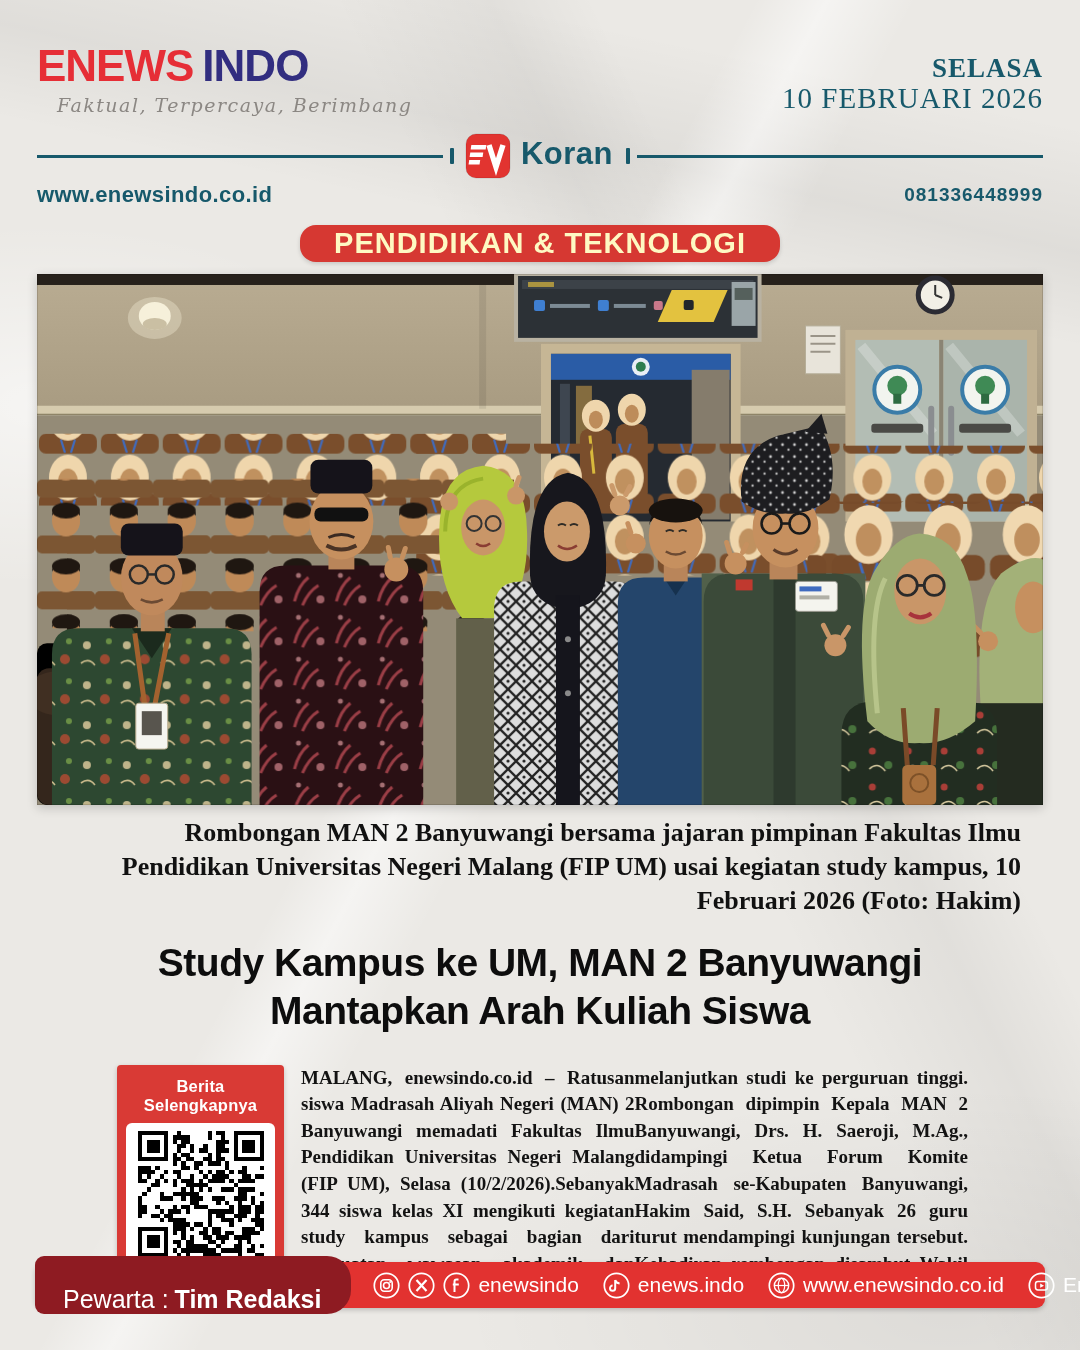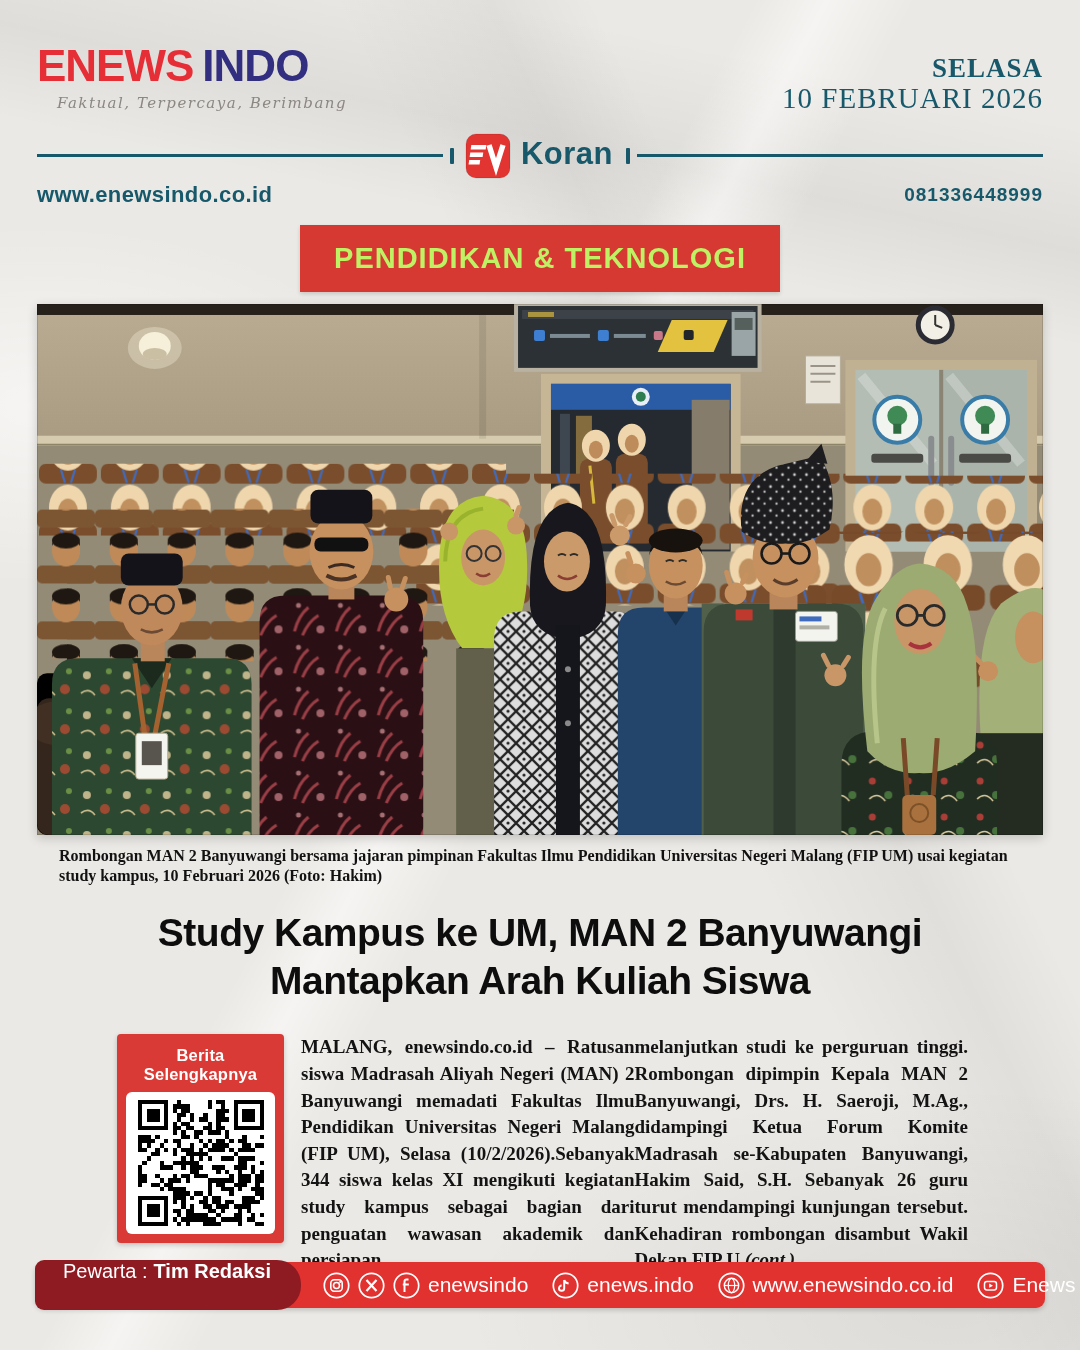--- a/index.html
+++ b/index.html
@@ -20,65 +20,65 @@
       linear-gradient(12deg, transparent 78%, rgba(0,0,0,.05) 84%, transparent 92%),
       #ebe9e5;
   }
   .page{padding:0 37px;position:relative}
 
   
   .masthead{display:flex;justify-content:space-between;align-items:flex-start;padding-top:44px}
   .brand .line1{font-size:44px;font-weight:800;letter-spacing:-1px;line-height:1}
   .brand .p1{color:var(--brand-red)}
   .brand .p2{color:var(--brand-blue);margin-left:9px}
-  .tagline{font-family:"DejaVu Serif",serif;font-style:italic;color:#8b8783;font-size:15px;letter-spacing:1.5px;margin:6px 0 0 20px}
+  .tagline{font-family:"DejaVu Serif",serif;font-style:italic;color:#8b8783;font-size:19px;letter-spacing:1.5px;margin:6px 0 0 20px}
   .datebox{text-align:right;color:var(--teal);font-family:"Liberation Serif",serif;margin-top:10px}
   .datebox .day{font-size:27px;font-weight:700;letter-spacing:1px;line-height:1.05}
   .datebox .full{font-size:29px;letter-spacing:1px;line-height:1.15}
 
   .divider-row{display:flex;align-items:center;margin-top:16px;height:48px}
   .dline{flex:1;height:3px;background:var(--teal)}
   .dcap{width:4px;height:16px;background:var(--teal);margin:0 7px;border-radius:1px}
   .ev-badge{width:46px;height:46px;margin:0 4px;flex:0 0 auto}
   .koran{color:var(--teal);font-size:31px;font-weight:800;letter-spacing:.5px;margin:0 6px 4px 6px}
 
   .subhead{display:flex;justify-content:space-between;align-items:center;margin-top:2px}
   .website{color:var(--teal);font-size:22px;font-weight:800;letter-spacing:.4px}
   .phone{color:var(--teal);font-size:19px;font-weight:800;letter-spacing:1px}
 
   
   .banner-wrap{display:flex;justify-content:center;margin-top:17px}
-  .banner{background:var(--banner-red);color:#bef264;font-weight:800;font-size:29px;letter-spacing:1px;
-          padding:17px 34px;border-radius:0;box-shadow:0 2px 4px rgba(0,0,0,.15)}
+  .banner{background:var(--banner-red);color:#fef9c3;font-weight:800;font-size:29px;letter-spacing:1px;
+          padding:2px 34px;border-radius:16px;box-shadow:0 2px 4px rgba(0,0,0,.15)}
 
   
   figure.photo{margin-top:12px}
   .photo svg{display:block;box-shadow:0 3px 10px rgba(0,0,0,.18)}
   figcaption{font-family:"Liberation Serif",serif;font-weight:700;color:#111;
-             font-size:16px;line-height:1.3;text-align:left;margin:11px 22px 0 22px}
+             font-size:26px;line-height:1.3;text-align:right;margin:11px 22px 0 22px}
 
   
   h1.headline{margin-top:22px;text-align:center;color:#0d0d0d;font-weight:800;
               font-size:39px;line-height:1.22;letter-spacing:-.5px}
 
   
   .article{display:flex;gap:17px;margin:30px 75px 0 80px;align-items:flex-start}
   .qr-box{flex:0 0 167px;background:var(--qr-red);border-radius:4px;padding:9px;box-shadow:0 2px 5px rgba(0,0,0,.2)}
   .qr-label{color:#fff;font-weight:700;font-size:16.5px;text-align:center;padding:3px 0 8px 0;letter-spacing:.2px}
   .qr-white{background:#fff;border-radius:6px;padding:8px;display:flex;justify-content:center}
   .cols{flex:1;display:flex;gap:0}
   .col{flex:1;font-family:"Liberation Serif",serif;font-weight:700;color:#131313;
        font-size:19px;line-height:26.6px;text-align:justify}
   .col .cont{font-style:italic}
 
   
   .footer-bar{position:absolute;left:35px;right:35px;bottom:42px;height:46px;background:var(--footer-red);
               border-radius:9px;display:flex;align-items:center;color:#fff;box-shadow:0 2px 5px rgba(0,0,0,.2)}
-  .reporter-pill{height:50px;background:var(--footer-dark);border-radius:9px 24px 24px 9px;
-                 display:flex;align-items:flex-start;padding:0 30px 0 28px;font-size:20px;white-space:nowrap}
+  .reporter-pill{height:58px;background:var(--footer-dark);border-radius:9px 24px 24px 9px;
+                 display:flex;align-items:flex-end;padding:0 30px 0 28px;font-size:25px;white-space:nowrap}
   .reporter-pill b{margin-left:6px}
   .fgroup{display:flex;align-items:center;gap:8px;margin-left:24px;font-size:21px;white-space:nowrap}
   .fgroup.first{margin-left:22px}
   .cic{width:27px;height:27px;flex:0 0 auto;display:block}
 </style>
 </head>
 <body>
 
 <div class="page">
 

